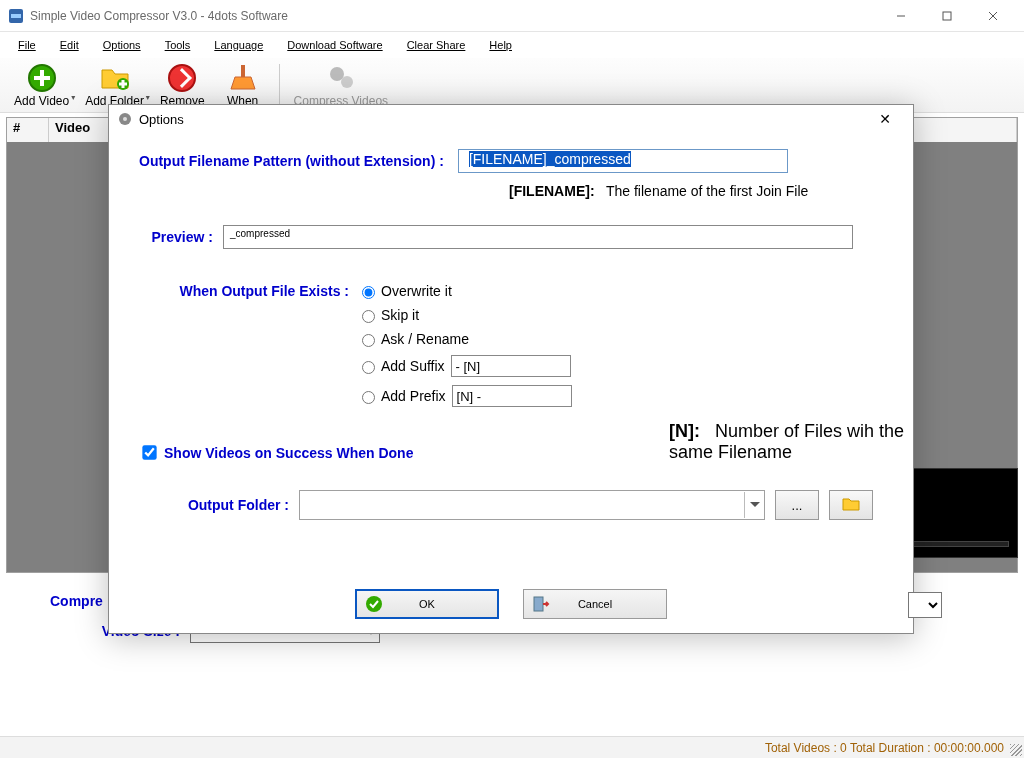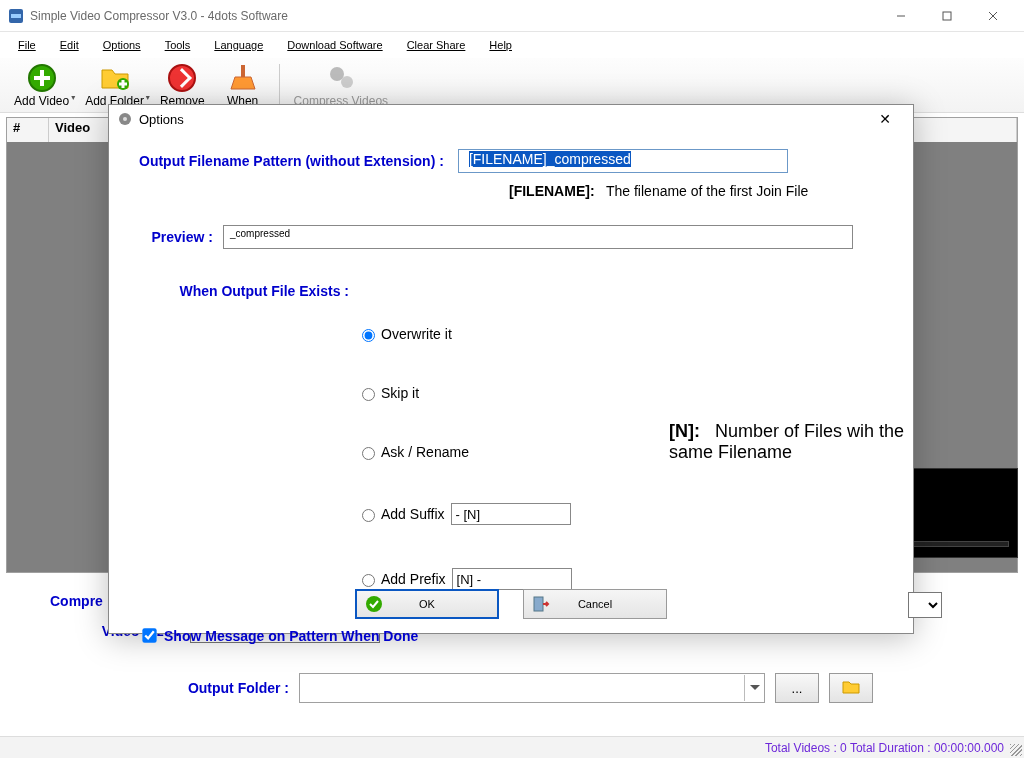--- a/index.html
+++ b/index.html
@@ -25,21 +25,21 @@
   .gridwrap { border:1px solid #a0a0a0; margin:4px 6px 0 6px; }
   .gridhead { display:flex; background:#f5f5f5; height:24px; font-size:13px; }
   .gridhead div { border-right:1px solid #ccc; padding:2px 6px; font-weight:bold; }
   .gridbody { height:430px; background:#808080; }
   
   .lower { padding:10px 50px; }
   .row { display:flex; align-items:center; margin:10px 0; }
   .lbl { color:#0000cc; font-weight:bold; font-size:14px; width:130px; text-align:right; margin-right:10px;}
   select.sel { height:24px; border:1px solid #777; background:#fff; }
   
-  .status { position:absolute; bottom:0; left:0; right:0; height:22px; background:#f3f3f3; border-top:1px solid #ddd; font-size:12px; color:#6d28d9; display:flex; align-items:center; justify-content:flex-end; padding-right:20px; }
+  .status { position:absolute; bottom:0; left:0; right:0; height:22px; background:#f3f3f3; border-top:1px solid #ddd; font-size:12px; color:#a16207; display:flex; align-items:center; justify-content:flex-end; padding-right:20px; }
   .grip { position:absolute; right:2px; bottom:2px; width:12px; height:12px; background:repeating-linear-gradient(135deg,#999 0 1px,transparent 1px 3px); }
   
   .previewpane { position:absolute; right:6px; top:468px; width:170px; height:90px; background:#000; border:1px solid #333; display:flex; align-items:flex-end; color:#ccc; padding:4px; }
   .previewpane .slider { flex:1; height:6px; background:#222; border:1px solid #444; position:relative; margin:0 4px 6px 4px;}
   .previewpane .slider::before { content:""; position:absolute; left:-2px; top:-4px; width:10px; height:14px; background:#777; border:1px solid #999; }
   
   .dialog { position:absolute; left:108px; top:104px; width:806px; height:530px; background:#fff; border:1px solid #888; box-shadow:0 4px 30px rgba(0,0,0,.25); }
   .dlg-titlebar { height:28px; display:flex; align-items:center; padding:0 8px; font-size:13px; }
   .dlg-titlebar .t { flex:1; }
   .dlg-close { width:40px; text-align:center; font-size:14px; }
@@ -48,21 +48,21 @@
   .inline { display:flex; align-items:center; }
   .tbox { border:1px solid #6b98c8; height:24px; padding:1px 10px; font-size:14px; }
   .pattern { width:330px; }
   .pattern .sel { background:#0a57c2; color:#fff; }
   .help { font-size:14px; margin-top:10px; padding-left:370px;}
   .help b { font-weight:bold; }
   .previewrow { display:flex; align-items:center; margin-top:26px; }
   .previewbox { border:1px solid #888; height:24px; width:630px; padding:2px 6px; font-size:10px;}
   .existsrow { display:flex; margin-top:34px; }
   .existslab { width:210px; text-align:right; margin-right:8px;}
-  .radios label { display:flex; align-items:center; font-size:14px; margin-bottom:8px;margin-top:43px; }
+  .radios label { display:flex; align-items:center; font-size:14px; margin-bottom:8px; }
   .radios input { margin-right:6px; }
   .smallbox { border:1px solid #888; height:22px; width:120px; padding:0 4px; font-size:13px; margin-left:6px;}
   .nhelp { position:absolute; left:560px; top:272px; font-size:18px;margin-top:16px;}
   .chkrow { margin-top:28px; display:flex; align-items:center;}
   .chkrow input { margin-right:8px; transform:scale(1.1);}
   .ofrow { display:flex; align-items:center; margin-top:28px;}
   .ofrow .flab { width:150px; text-align:right; margin-right:10px;}
   .combo { border:1px solid #a0a0a0; height:30px; width:466px; display:flex; align-items:center; justify-content:flex-end;}
   .combo .dd { width:20px; height:26px; border-left:1px solid #bbb; display:flex; align-items:center; justify-content:center;}
   .btn3 { height:30px; width:44px; border:1px solid #999; margin-left:10px; background:linear-gradient(#f8f8f8,#e4e4e4); display:flex; align-items:center; justify-content:center;}
@@ -254,21 +254,21 @@
         </label>
       </div>
     </div>
     <div class="nhelp">
       <b>[N]:</b>&nbsp;&nbsp;
       <span>Number of Files wih the same Filename</span>
     </div>
 
     <div class="chkrow">
       <input type="checkbox" checked="" style="">
-      <span class="flab">Show Message on Pattern When Done</span>
+      <span class="flab">Show Videos on Success When Done</span>
     </div>
 
     <div class="ofrow">
       <span class="flab">Output Folder :</span>
       <div class="combo">
         <div class="dd">
             <svg width="10" height="6">
               <path d="M0 0l5 5 5-5z" fill="#555"></path>
             </svg>
           </div>

